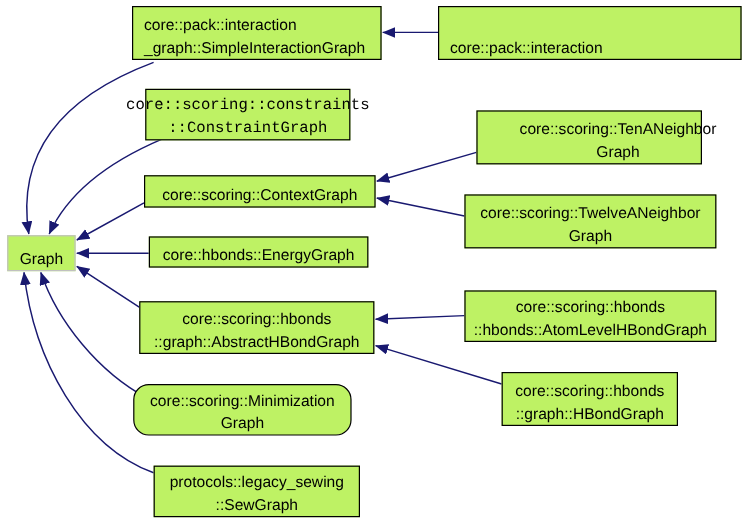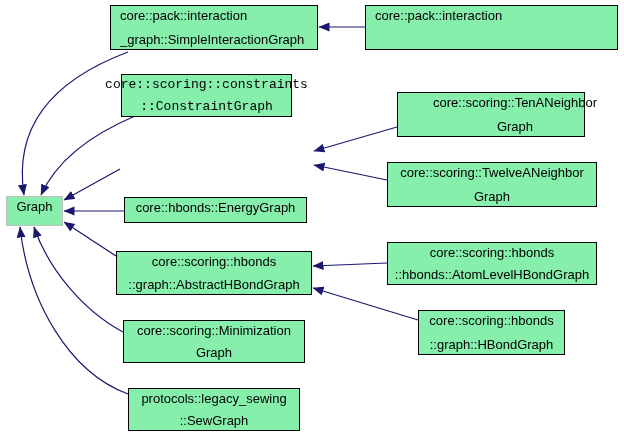--- a/index.html
+++ b/index.html
@@ -15,28 +15,28 @@
     background: #ffffff;
   }
   #edges-layer {
     position: absolute; left: 0; top: 0;
     width: 624px; height: 440px;
   }
   .edge { fill: none; stroke-width: 1.2px; }
   .node {
     position: absolute;
     box-sizing: border-box;
-    background: #86efac;
+    background: #bef264;
     border: 1px solid #000000;
     color: #000000;
     font-size: 13px;
     line-height: 19px;
     display: flex;
     flex-direction: column;
-    justify-content: space-between;
+    justify-content: flex-end;
     align-items: center;
     white-space: nowrap;
     cursor: pointer;
   }
   .node.left { align-items: flex-start; padding-left: 9px; }
   .node.current { border-color: #c0c0c0; cursor: default; }
   .line { white-space: nowrap; }
 </style>
 </head>
 <body>
@@ -68,20 +68,23 @@
       <div class="line">core::pack::interaction</div>
       <div class="line">_graph::SimpleInteractionGraph</div>
     </div>
     <div class="node left" style="left: 365px; top: 5px; width: 253px; height: 45px; border-color: rgb(0, 0, 0);">
       <div class="line">core::pack::interaction</div>
     </div>
     <div class="node" style="left: 121px; top: 74px; width: 171px; height: 43px; border-color: rgb(0, 0, 0); font-family: Liberation Mono, monospace;">
       <div class="line">core::scoring::constraints</div>
       <div class="line">::ConstraintGraph</div>
     </div>
+    <div class="node" style="left: 120px; top: 146px; width: 193px; height: 27px; border-color: rgb(0, 0, 0);">
+      <div class="line">core::scoring::ContextGraph</div>
+    </div>
     <div class="node" style="left: 397px; top: 92px; width: 188px; height: 45px; border-color: rgb(0, 0, 0); padding-left: 48px;">
       <div class="line">core::scoring::TenANeighbor</div>
       <div class="line">Graph</div>
     </div>
     <div class="node" style="left: 387px; top: 162px; width: 210px; height: 45px; border-color: rgb(0, 0, 0);">
       <div class="line">core::scoring::TwelveANeighbor</div>
       <div class="line">Graph</div>
     </div>
     <div class="node" style="left: 124px; top: 197px; width: 183px; height: 26px; border-color: rgb(0, 0, 0);">
       <div class="line">core::hbonds::EnergyGraph</div>
@@ -91,21 +94,21 @@
       <div class="line">::graph::AbstractHBondGraph</div>
     </div>
     <div class="node" style="left: 387px; top: 242px; width: 210px; height: 43px; border-color: rgb(0, 0, 0);">
       <div class="line">core::scoring::hbonds</div>
       <div class="line">::hbonds::AtomLevelHBondGraph</div>
     </div>
     <div class="node" style="left: 418px; top: 310px; width: 147px; height: 45px; border-color: rgb(0, 0, 0);">
       <div class="line">core::scoring::hbonds</div>
       <div class="line">::graph::HBondGraph</div>
     </div>
-    <div class="node" style="left: 123px; top: 320px; width: 182px; height: 43px; border-color: rgb(0, 0, 0);">
+    <div class="node" style="left: 111px; top: 320px; width: 182px; height: 43px; border-color: rgb(0, 0, 0); border-radius: 13px;">
       <div class="line">core::scoring::Minimization</div>
       <div class="line">Graph</div>
     </div>
     <div class="node" style="left: 128px; top: 388px; width: 172px; height: 43px; border-color: rgb(0, 0, 0);">
       <div class="line">protocols::legacy_sewing</div>
       <div class="line">::SewGraph</div>
     </div>
   </div>
 
 </body></html>

